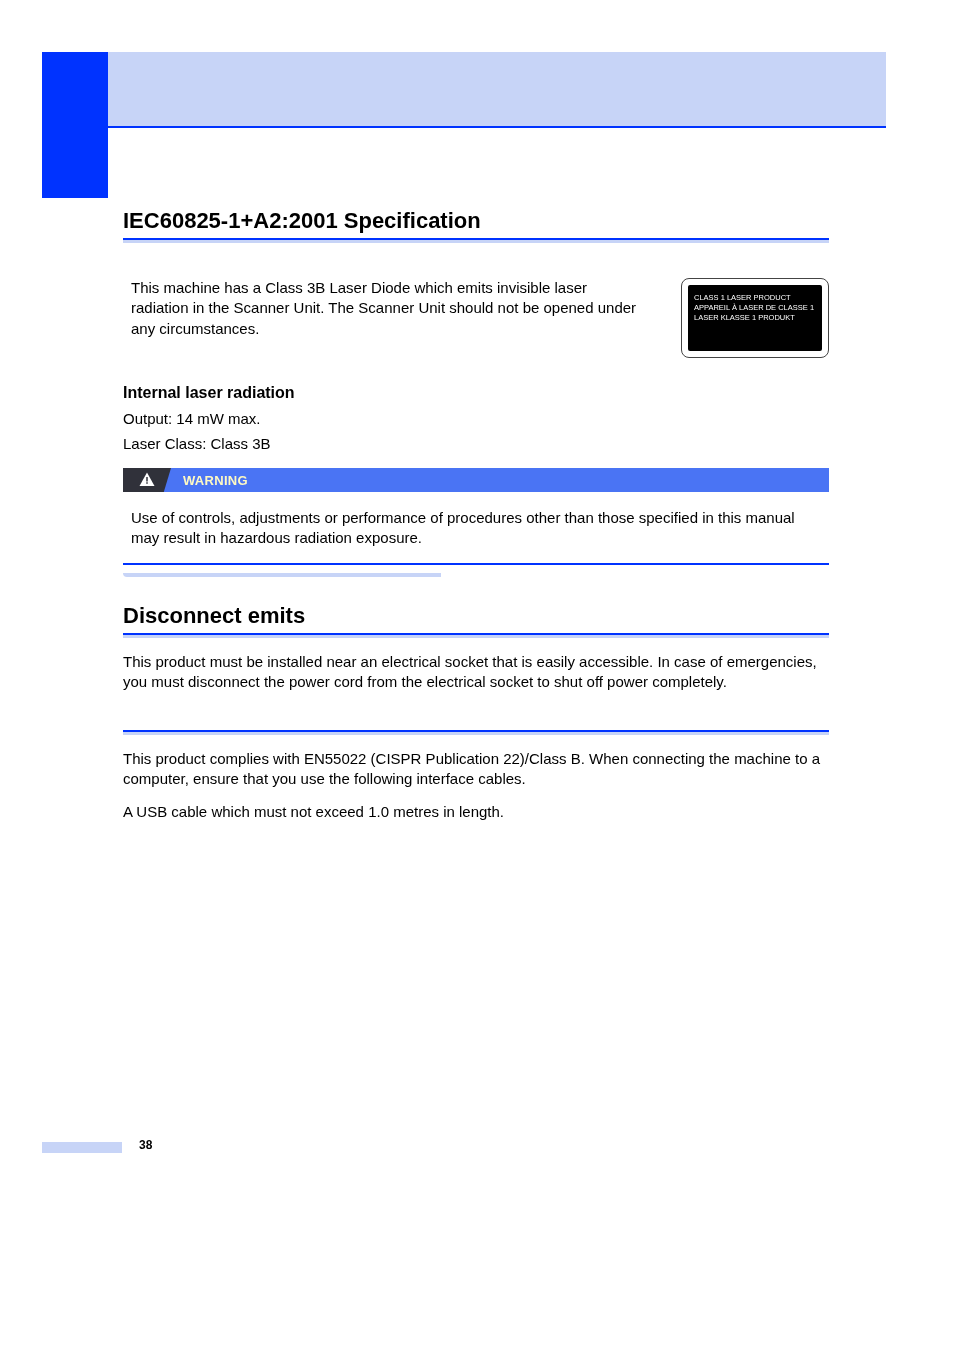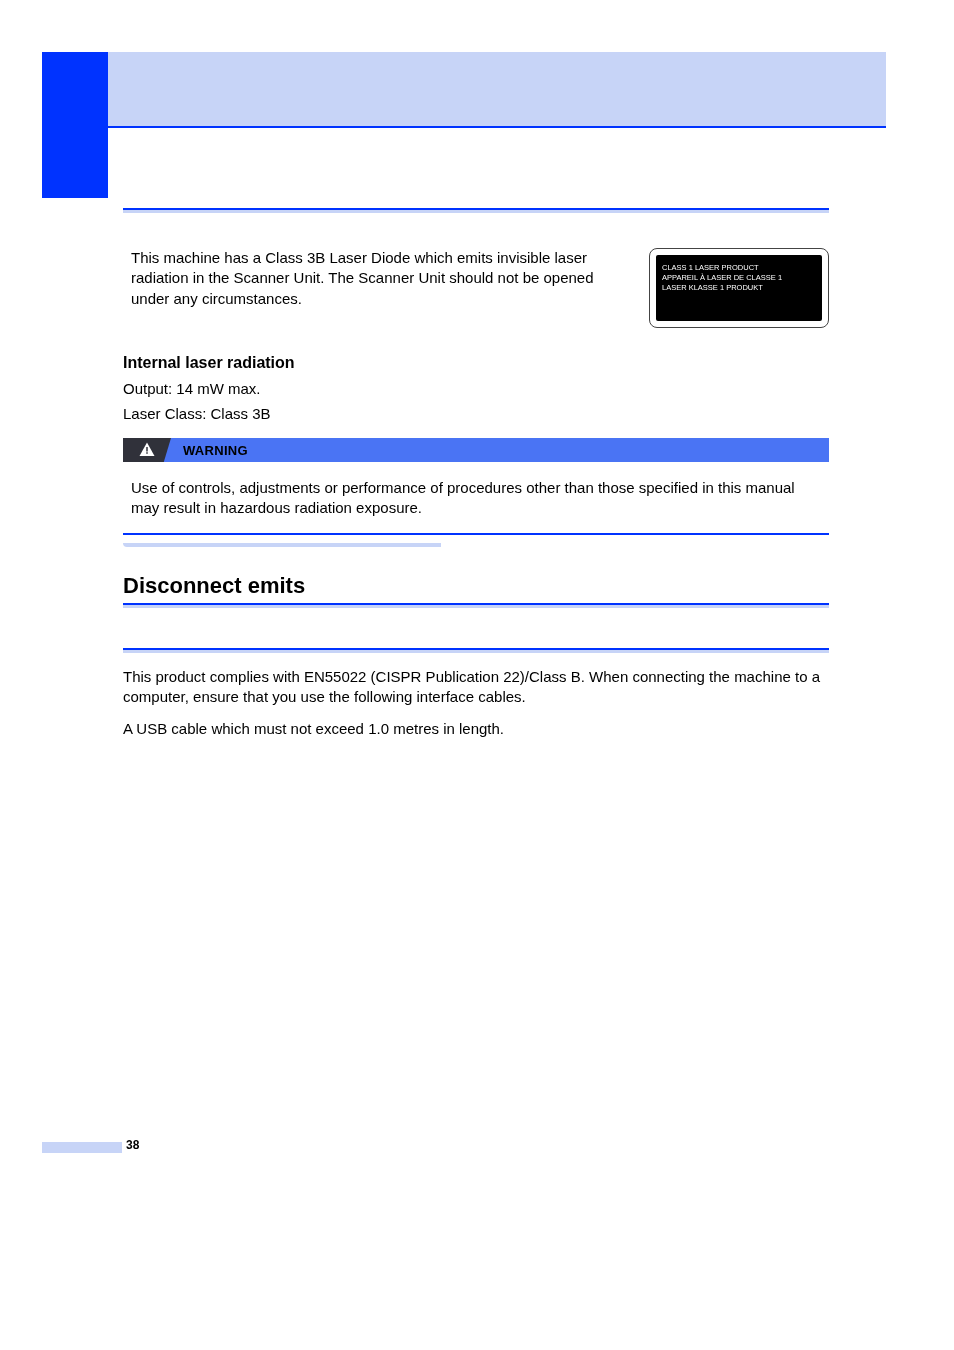--- a/index.html
+++ b/index.html
@@ -56,21 +56,21 @@
     gap: 36px;
     margin: 35px 0 24px 8px;
     align-items: flex-start;
   }
   .diode-text {
     flex: 1;
     font-size: 15px;
     line-height: 1.35;
   }
   .label-box {
-    width: 180px;
+    width: 148px;
     height: 80px;
     border: 1px solid #444;
     border-radius: 8px;
     padding: 6px;
     display: flex;
     flex-direction: column;
   }
   .label-inner {
     flex: 1;
     background: #000;
@@ -90,21 +90,21 @@
   p.spec-line {
     font-size: 15px;
     margin-bottom: 8px;
   }
 
   
   .warn-banner {
     margin: 16px 0 0 0;
     height: 24px;
     background: #4a74f4;
-    color: #000000;
+    color: #fef9c3;
     display: flex;
     align-items: center;
     font-size: 13px;
     font-weight: bold;
   }
   .warn-tri {
     width: 48px;
     height: 100%;
     display: flex;
     align-items: center;
@@ -139,21 +139,21 @@
   .page-num-bar {
     position: absolute;
     left: 42px;
     top: 1142px;
     width: 80px;
     height: 11px;
     background: #c7d4f7;
   }
   .page-num {
     position: absolute;
-    left: 126px;
+    left: 139px;
     top: 1138px;
     font-size: 12px;
     font-weight: bold;
   }
 
   
   .title-wrap { position: relative; margin-bottom: 14px; }
   .title-wrap .blue-line {
     height: 2px; background:#0033ff; width:100%;
   }
@@ -163,20 +163,21 @@
 </style>
 </head>
 <body>
 
 <div class="tab-blue"></div>
 <div class="header-band-outer"></div>
 <div class="header-band-inner"></div>
 
 <div class="content">
 
+  <h2 class="section-title">IEC60825-1+A2:2001 Specification</h2>
   <div class="title-wrap">
     <div class="blue-line"></div>
     <div class="shade-line"></div>
   </div>
 
 
   <div class="diode-row">
     <div class="diode-text">This machine has a Class 3B Laser Diode which emits invisible laser radiation in the Scanner Unit. The Scanner Unit should not be opened under any circumstances.</div>
     <div class="label-box">
       <div class="label-inner">
@@ -203,20 +204,21 @@
   </div>
   <p class="warn-body">Use of controls, adjustments or performance of procedures other than those specified in this manual may result in hazardous radiation exposure.</p>
   <div class="warn-close"></div>
   <div class="warn-close-fade"></div>
 
   <h2 class="section-title">Disconnect emits</h2>
   <div class="title-wrap">
     <div class="blue-line"></div>
     <div class="shade-line"></div>
   </div>
+  <p class="body-text">This product must be installed near an electrical socket that is easily accessible. In case of emergencies, you must disconnect the power cord from the electrical socket to shut off power completely.</p>
 
   <div class="section-gap"></div>
 
   <div class="title-wrap">
     <div class="blue-line"></div>
     <div class="shade-line"></div>
   </div>
   <p class="body-text">This product complies with EN55022 (CISPR Publication 22)/Class B. When connecting the machine to a computer, ensure that you use the following interface cables.</p>
   <p class="body-text">A USB cable which must not exceed 1.0 metres in length.</p>
 

